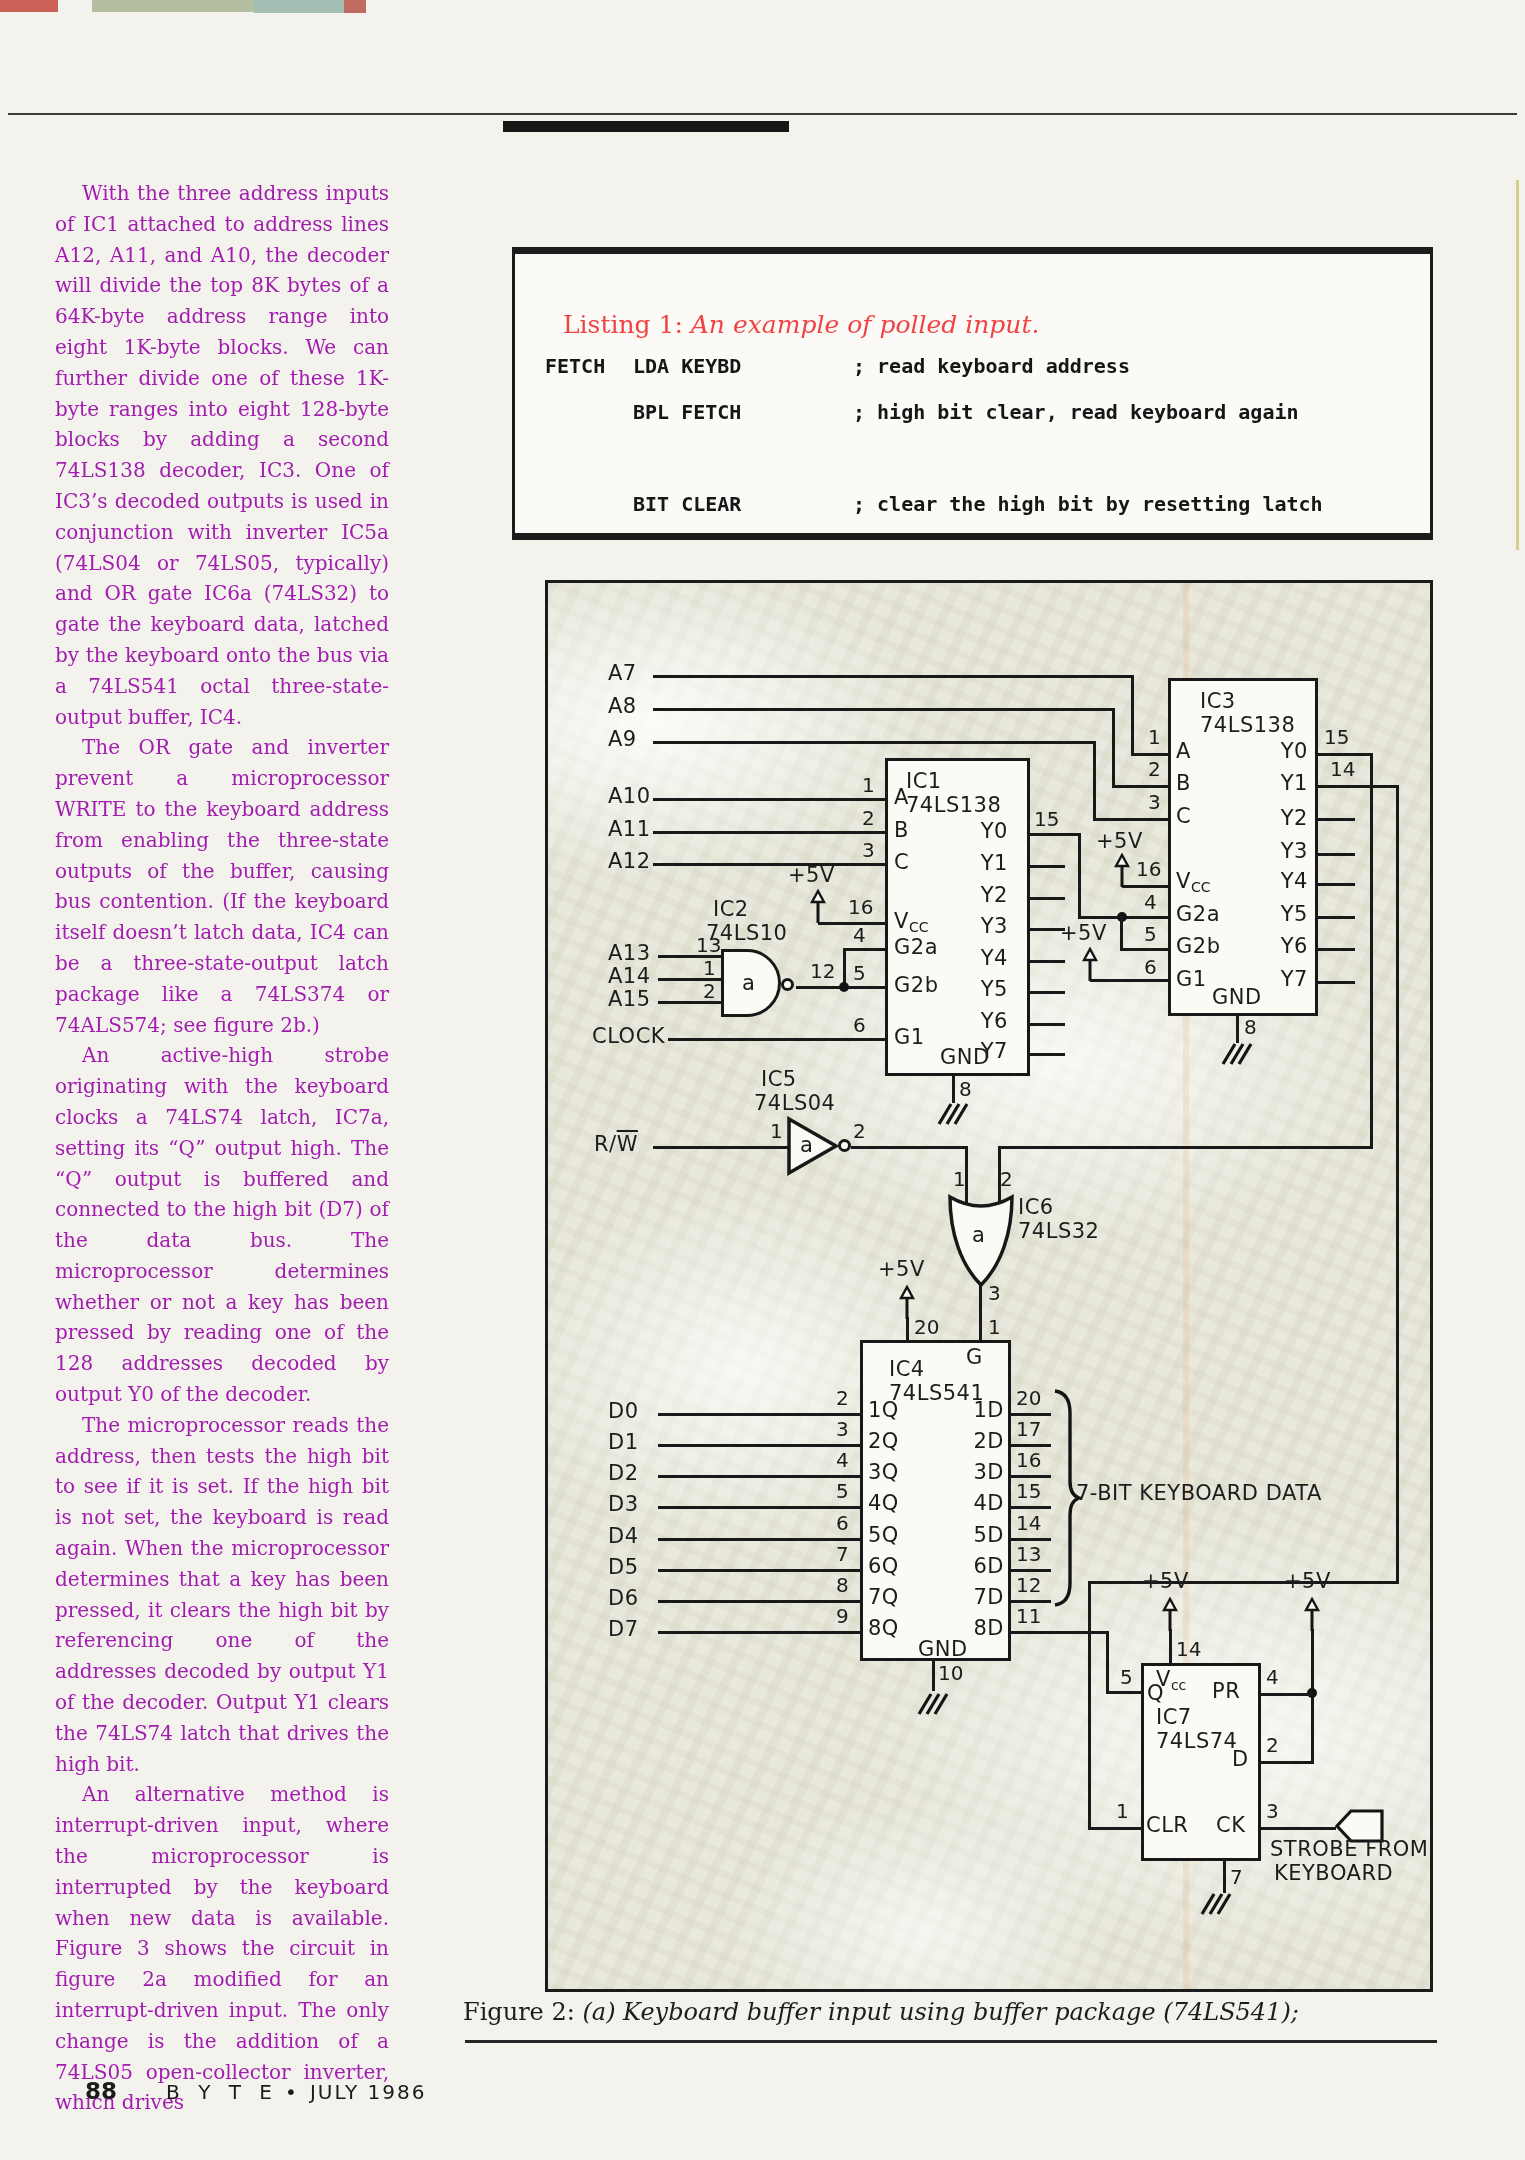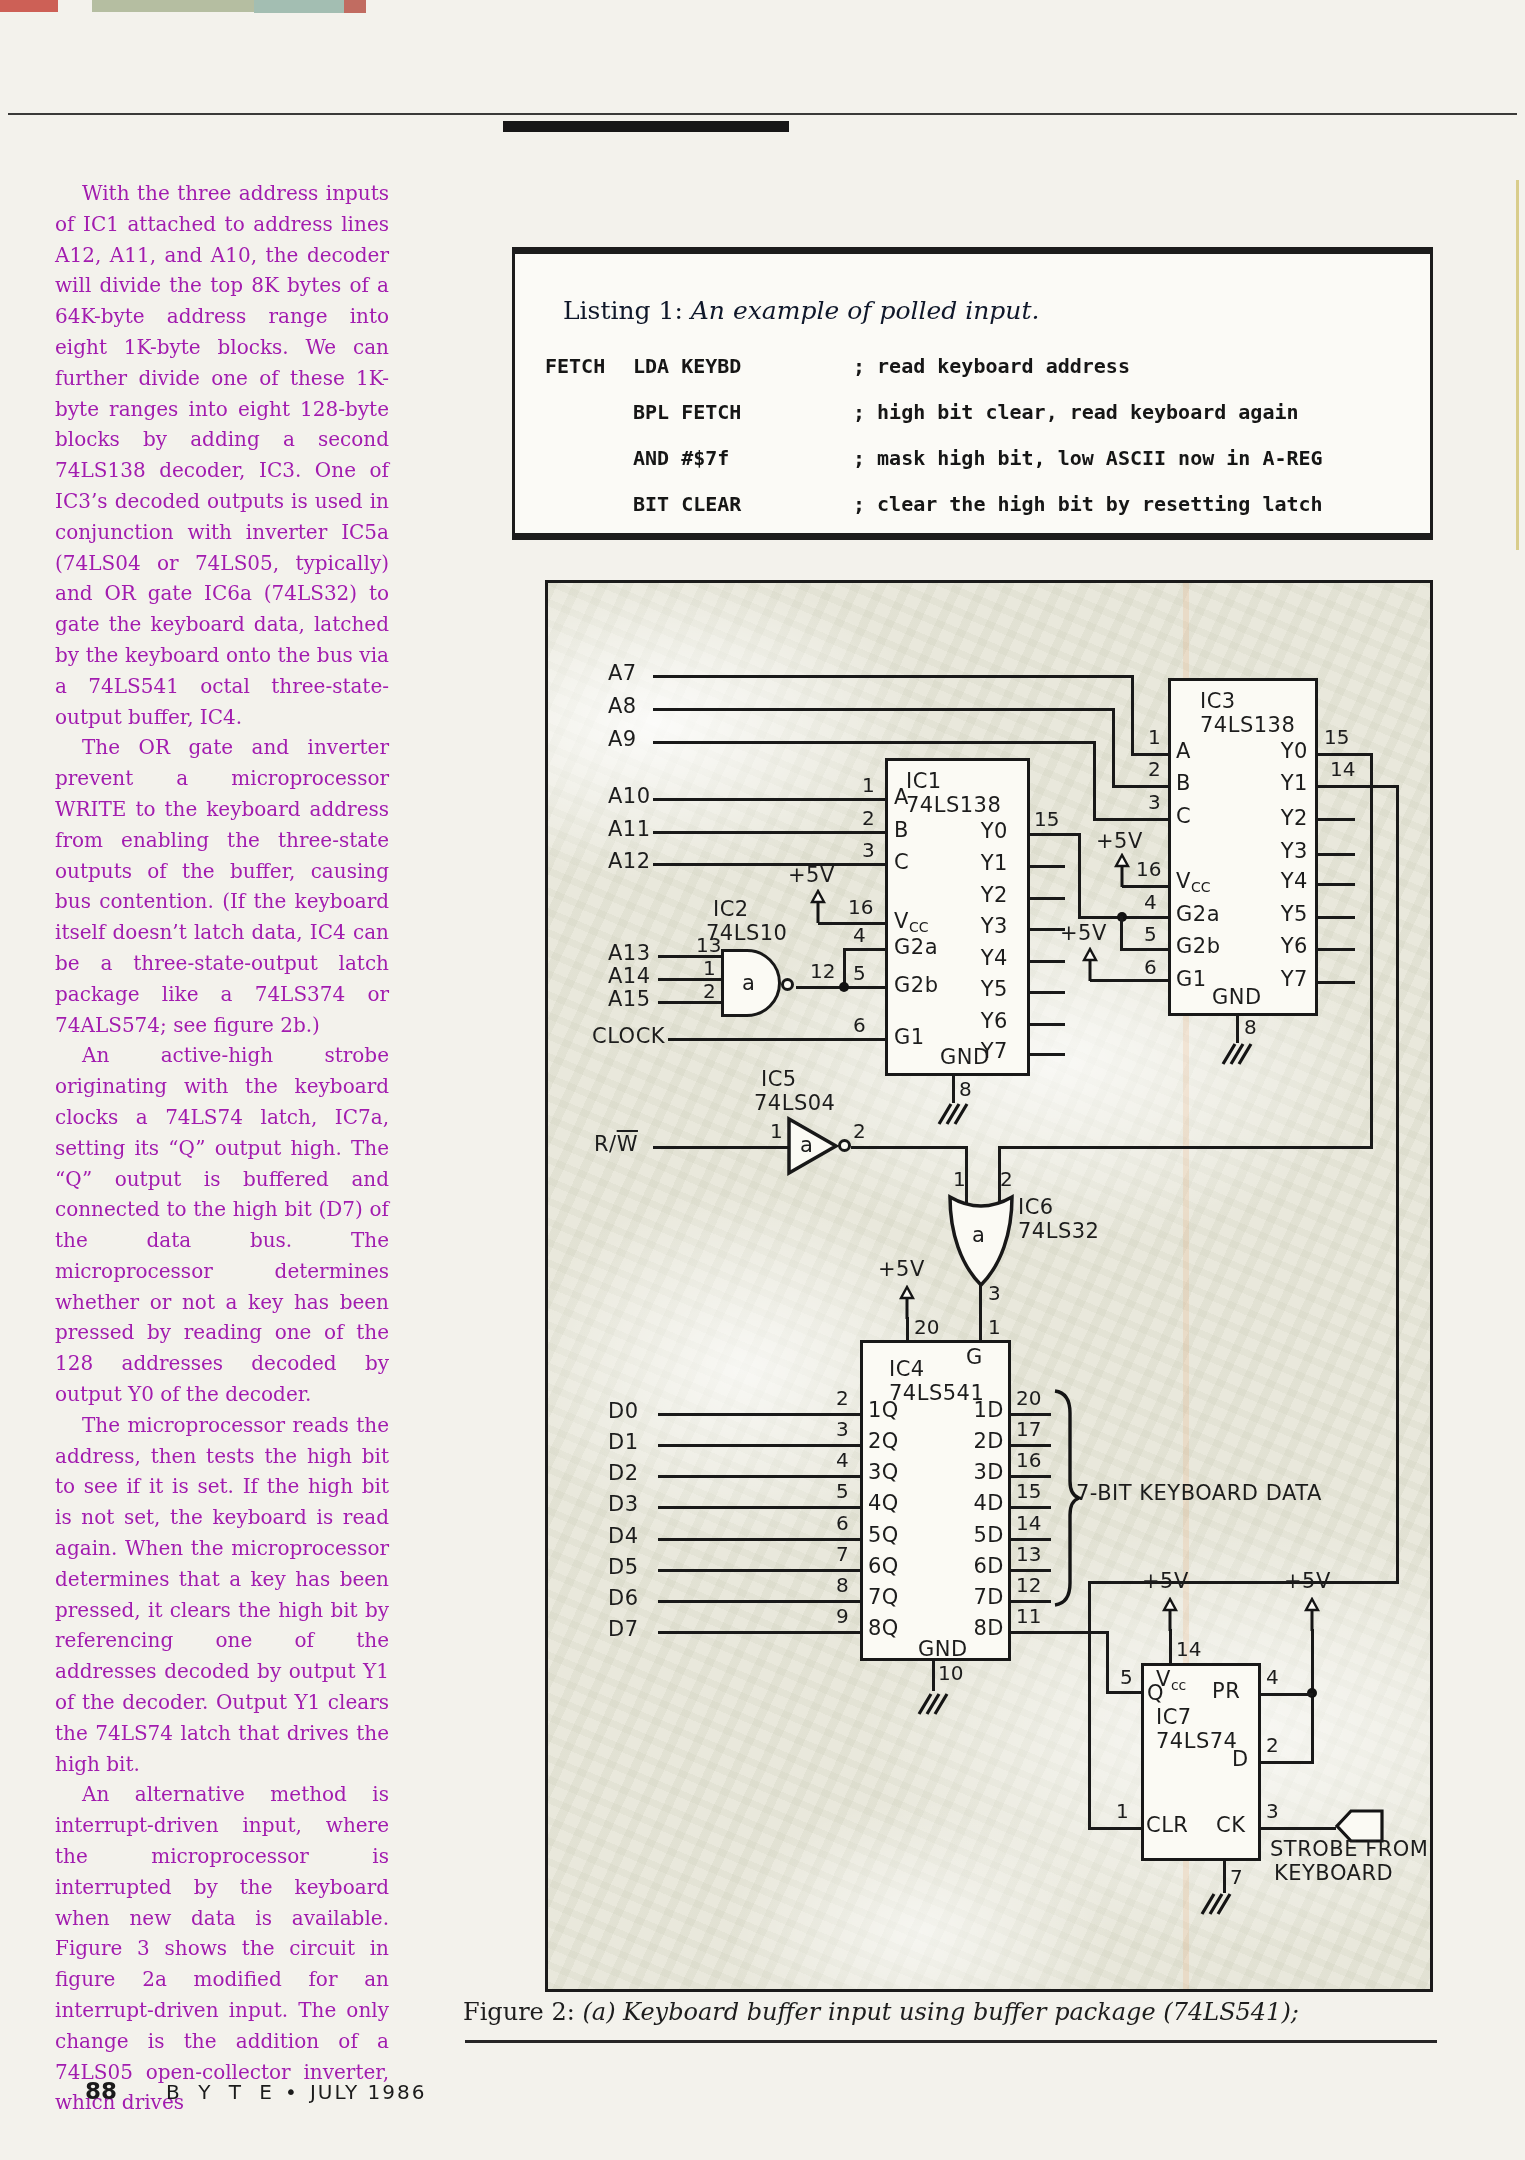--- a/index.html
+++ b/index.html
@@ -8,21 +8,21 @@
   .abs{position:absolute}
   
   .title{position:absolute;left:430px;top:54px;width:440px;text-align:center;font:34px "Liberation Serif",serif;letter-spacing:4px;color:#181818;white-space:nowrap}
   .hairline{position:absolute;left:8px;top:113px;width:1509px;height:2px;background:#3a3a38}
   .thickbar{position:absolute;left:503px;top:121px;width:286px;height:11px;background:#171717}
   
   .bodycol{position:absolute;left:55px;top:178px;width:334px}
   .bodycol p{font:20px/30.8px "DejaVu Serif",serif;text-align:justify;text-indent:27px;color:#a21caf}
   
   .listing{position:absolute;left:512px;top:247px;width:921px;height:293px;background:#fbfaf6;border-top:7px solid #1c1c1c;border-bottom:7px solid #1c1c1c;border-left:3px solid #1c1c1c;border-right:3px solid #1c1c1c}
-  .lst-title{position:absolute;left:48px;top:42px;font:25px "DejaVu Serif",serif;color:#0f172a;white-space:nowrap}
+  .lst-title{position:absolute;left:48px;top:56px;font:25px "DejaVu Serif",serif;color:#ef4444;white-space:nowrap}
   .lst-title em{font-style:italic}
   .code-row{position:absolute;left:0;width:100%;height:26px;font:bold 20px "DejaVu Sans Mono",monospace;color:#161616;white-space:nowrap}
   .code-label{position:absolute;left:30px}
   .code-instr{position:absolute;left:118px}
   .code-comment{position:absolute;left:338px}
   
   .figure{position:absolute;left:545px;top:580px;width:888px;height:1412px;border:3px solid #1b1b1b;
     background-color:#e9e8dc;
     background-image:
       radial-gradient(420px 240px at 12% 10%, rgba(255,255,255,.85), rgba(255,255,255,0) 65%),
@@ -82,25 +82,20 @@
     <div class="lst-title"><span>Listing 1:</span>&nbsp;<em>An example of polled input.</em></div>
     <div class="code-row" style="top:100px">
       <span class="code-label">FETCH</span>
       <span class="code-instr">LDA KEYBD</span>
       <span class="code-comment">; read keyboard address</span>
     </div>
     <div class="code-row" style="top:146px">
       <span class="code-label"></span>
       <span class="code-instr">BPL FETCH</span>
       <span class="code-comment">; high bit clear, read keyboard again</span>
-    </div>
-    <div class="code-row" style="top:192px">
-      <span class="code-label"></span>
-      <span class="code-instr">AND #$7f</span>
-      <span class="code-comment">; mask high bit, low ASCII now in A-REG</span>
     </div>
     <div class="code-row" style="top:238px">
       <span class="code-label"></span>
       <span class="code-instr">BIT CLEAR</span>
       <span class="code-comment">; clear the high bit by resetting latch</span>
     </div>
   </div>
 
   <div class="figure">
     <div class="streak"></div>

